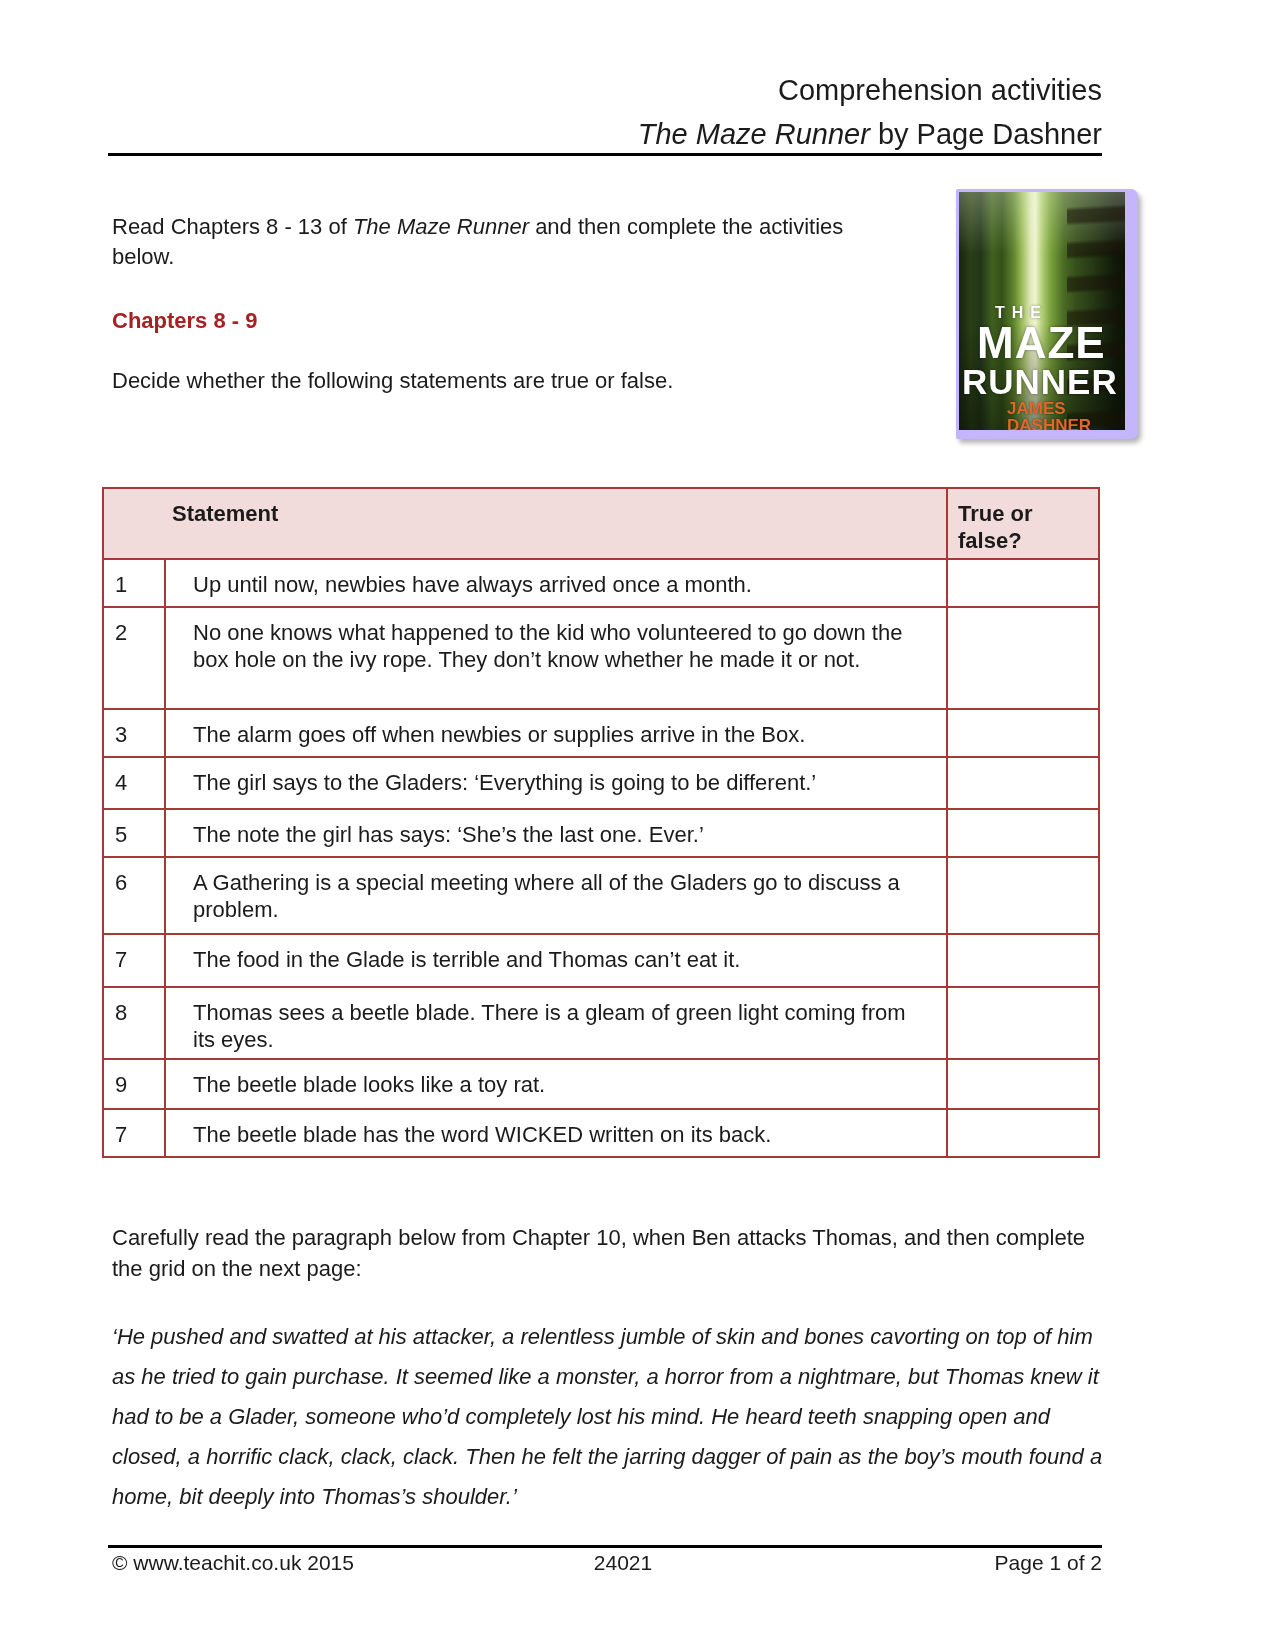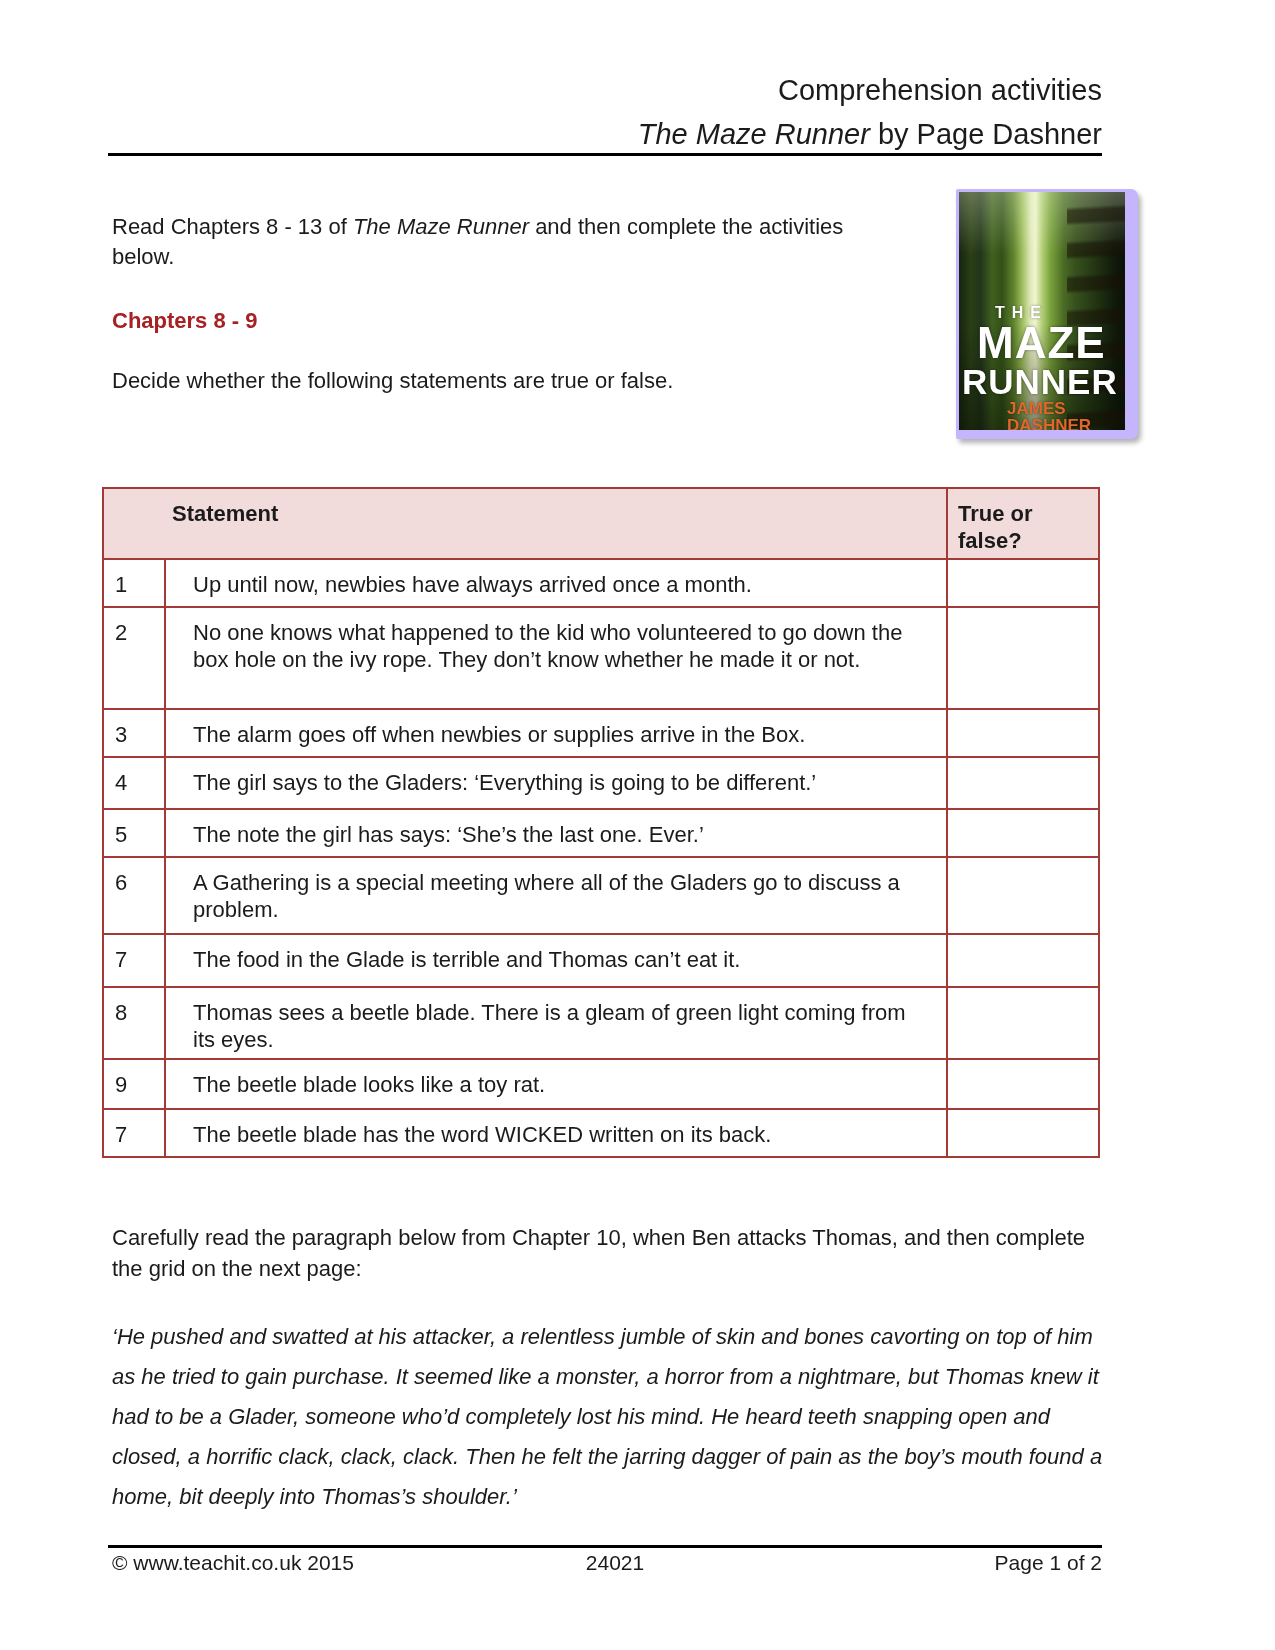--- a/index.html
+++ b/index.html
@@ -62,21 +62,21 @@
 
   
   .s2-h{top:1161px;}
   .s2-instr{position:absolute;left:112px;top:1222px;font-size:22px;line-height:31px;}
   .quote{position:absolute;left:112px;top:1317px;font-size:22px;font-style:italic;line-height:40px;}
 
   
   .ftr-rule{position:absolute;left:108px;top:1545px;width:994px;height:3px;background:#000;}
   .ftr{position:absolute;left:112px;top:1551px;width:990px;font-size:21px;}
   .ftr-left{position:absolute;left:0;}
-  .ftr-center{position:absolute;left:8px;width:100%;text-align:center;}
+  .ftr-center{position:absolute;left:16px;width:100%;text-align:center;}
   .ftr-right{position:absolute;right:0;}
 </style>
 </head>
 <body>
 
 <div class="page">
 
   <div class="hdr hdr-line1" style="position:absolute;">Comprehension activities</div>
   <div class="hdr hdr-line2" style="position:absolute;">
     <span class="it">The Maze Runner</span><span> by Page Dashner</span>

